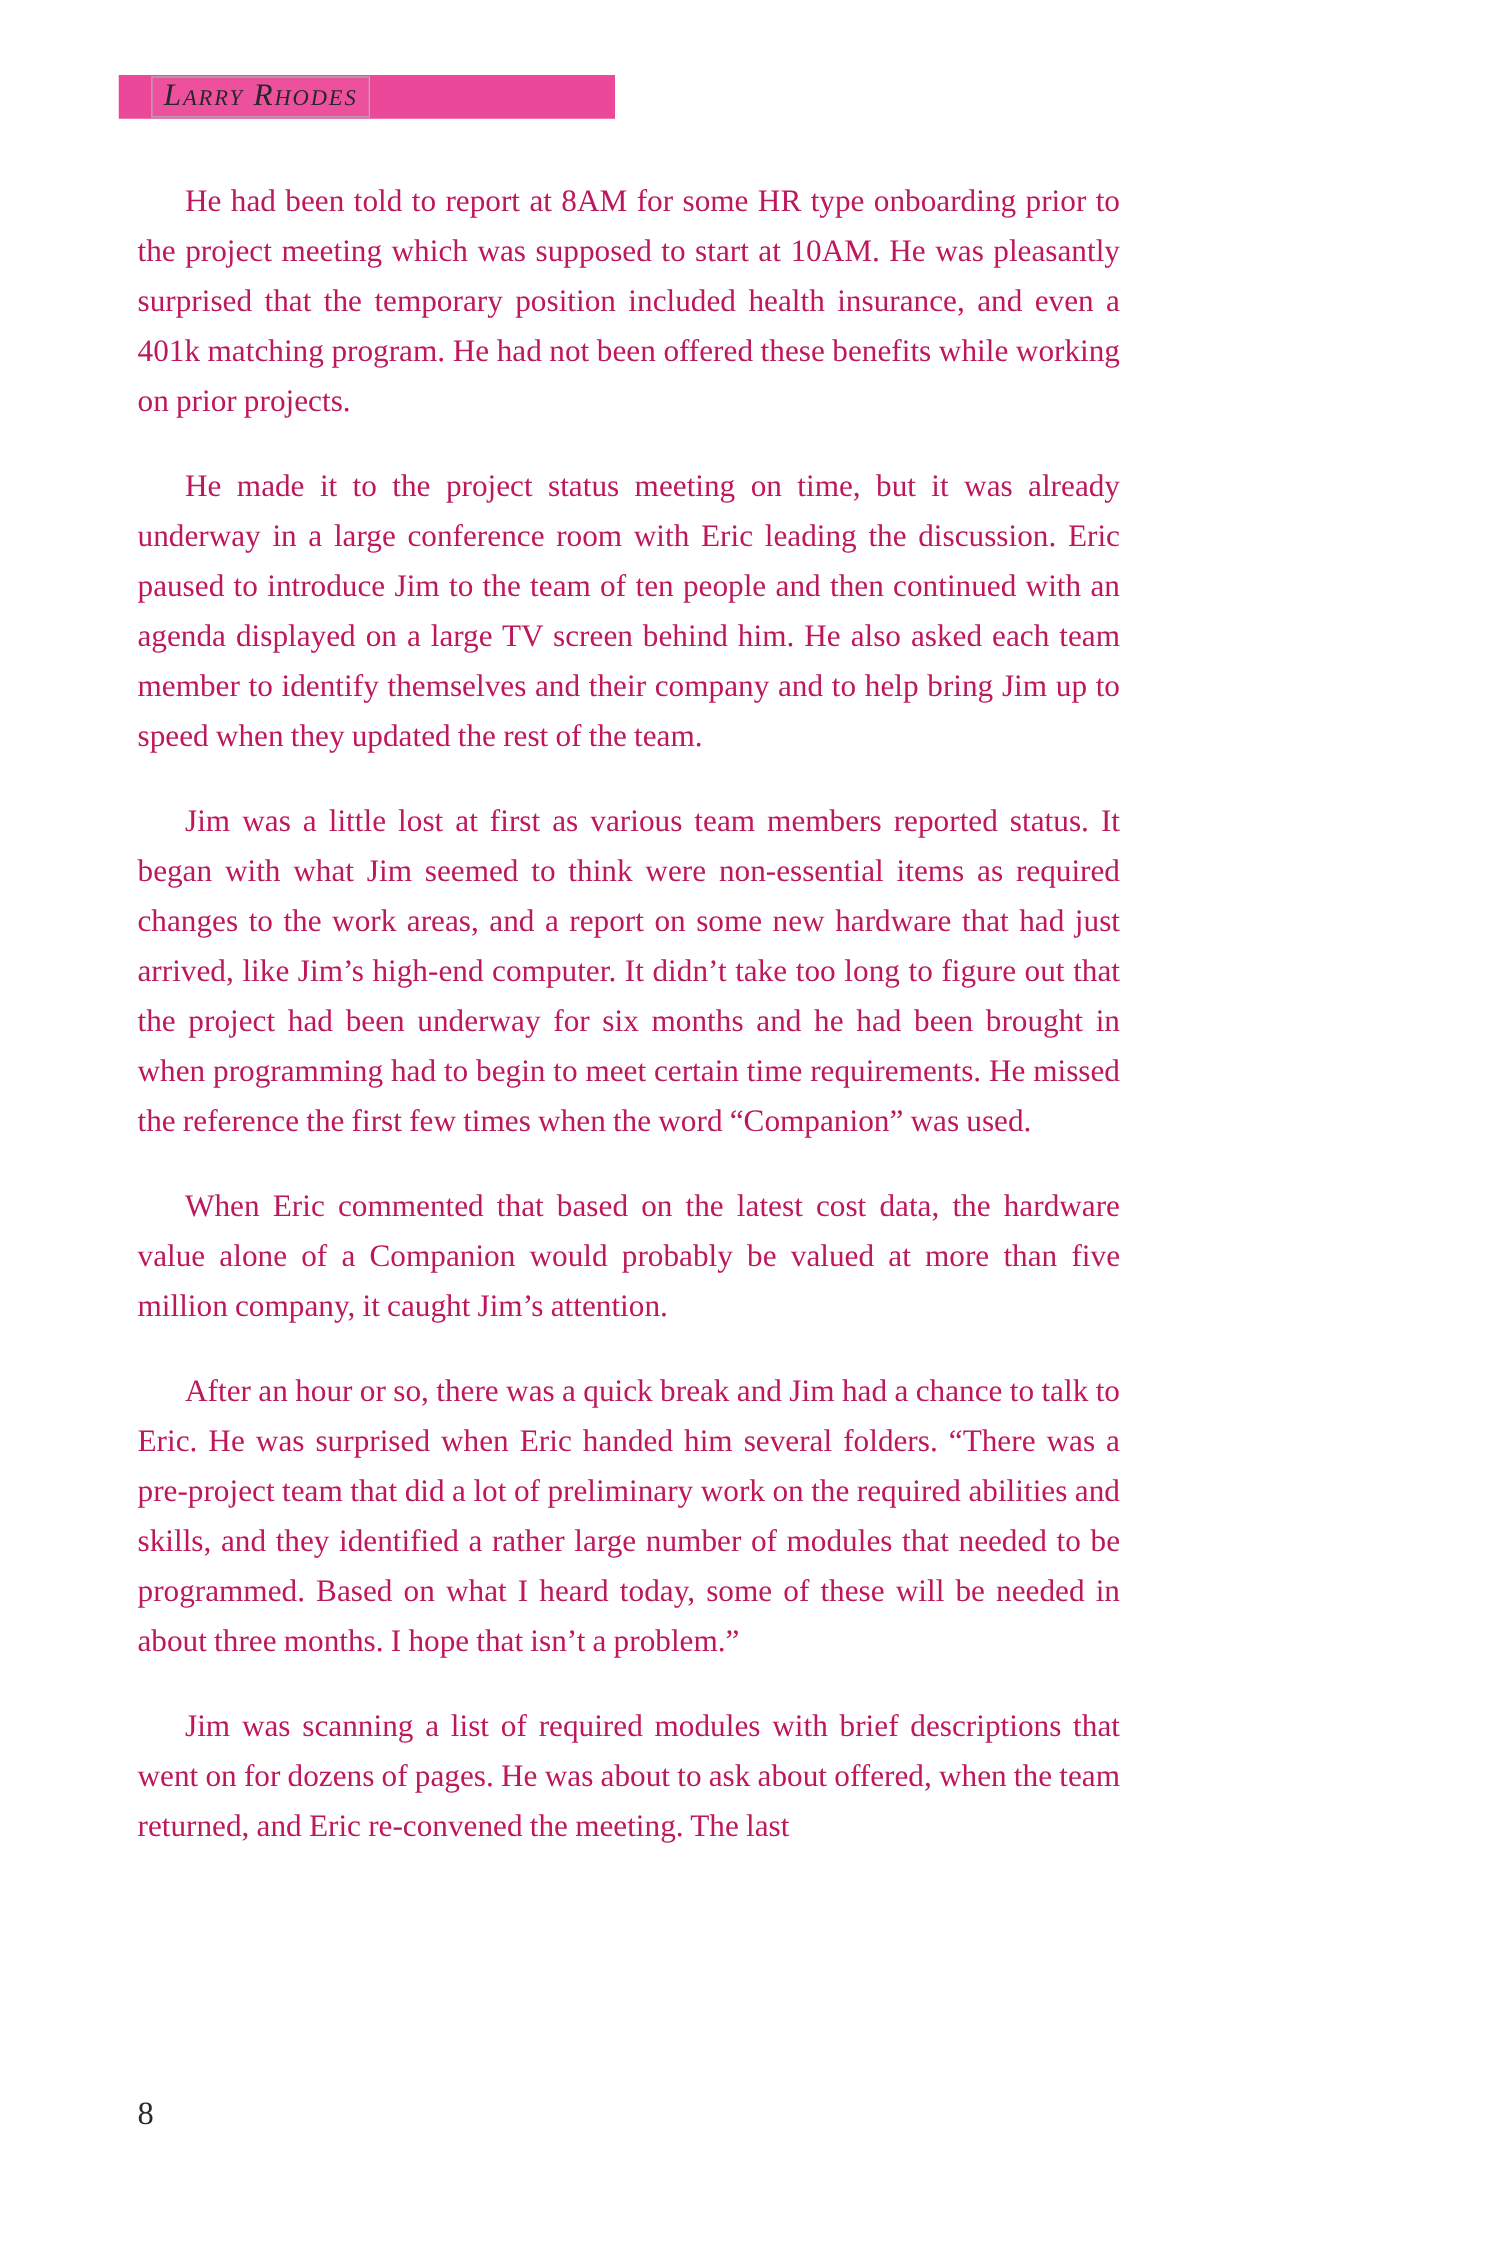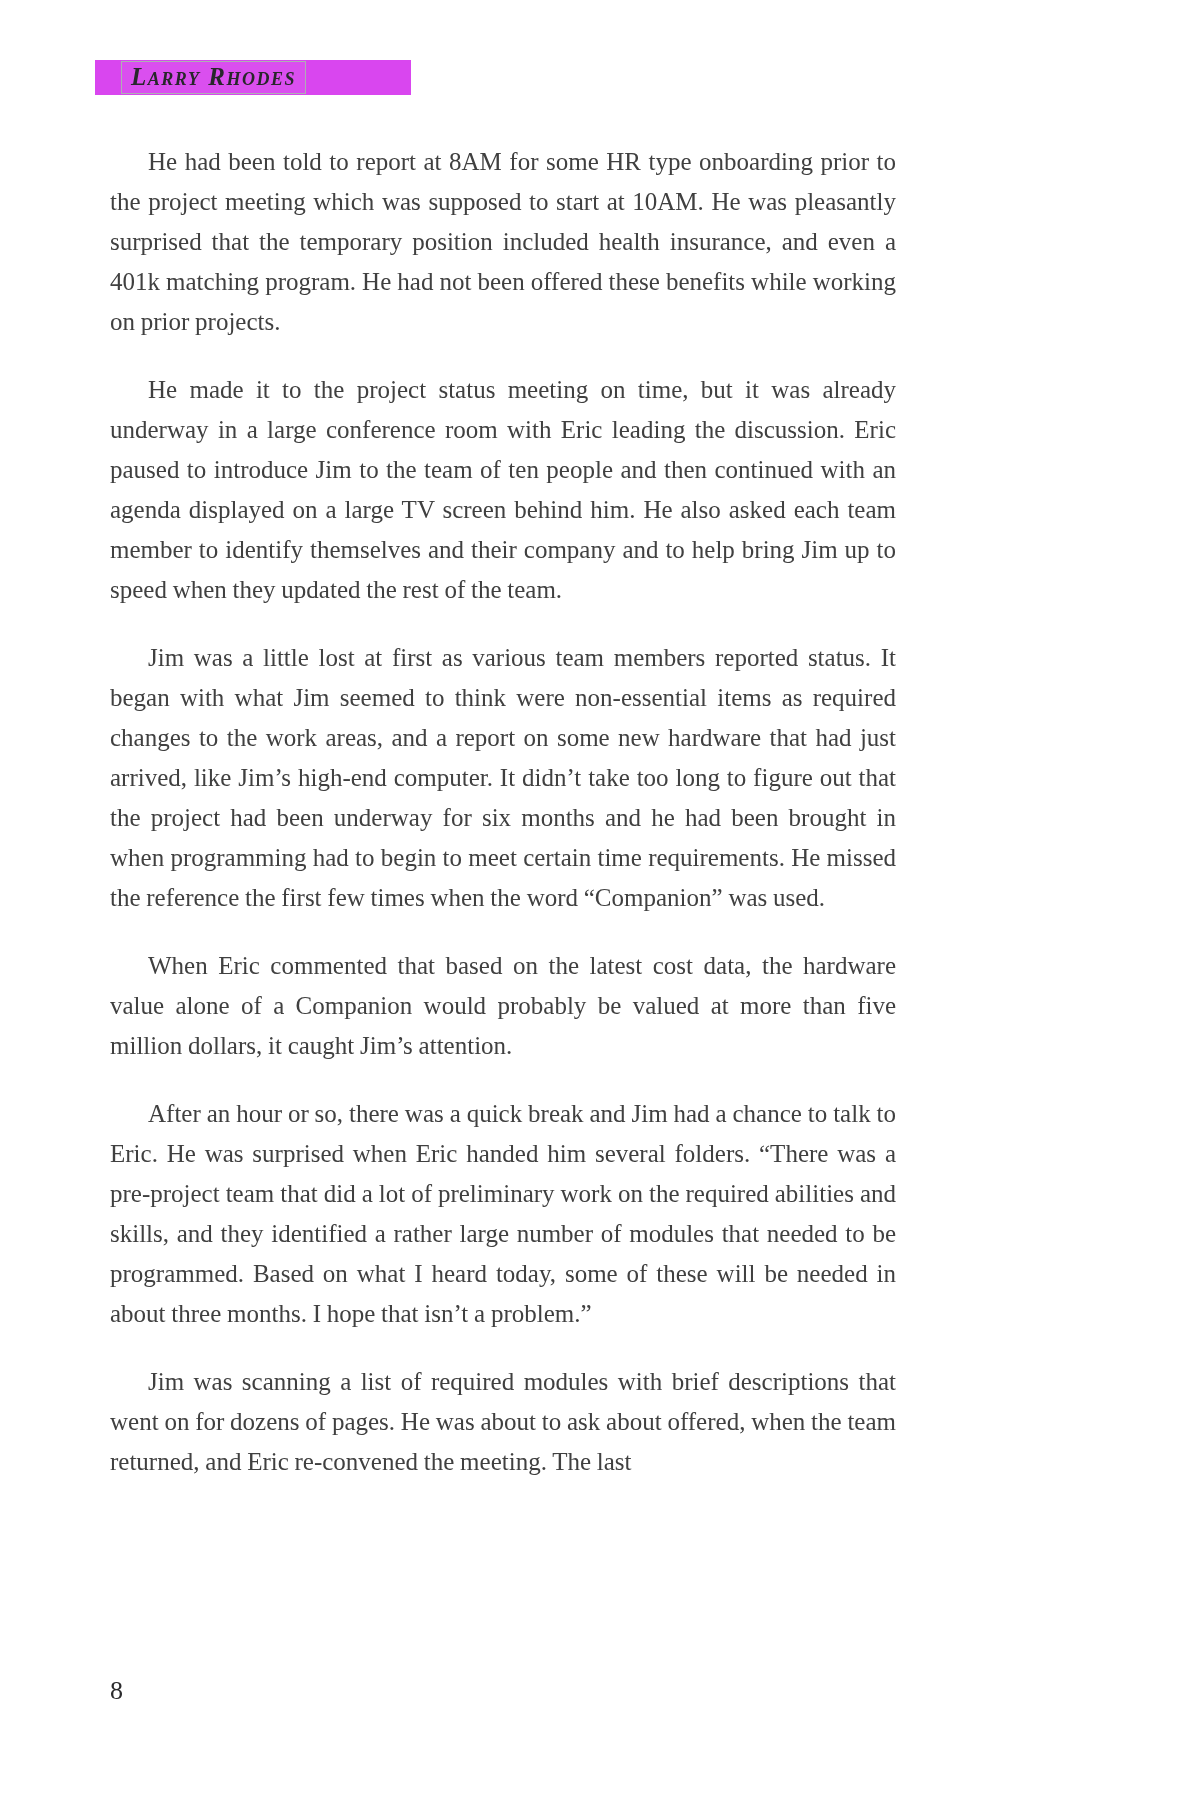--- a/index.html
+++ b/index.html
@@ -14,26 +14,25 @@
     background: #ffffff;
     overflow: hidden;
     font-family: "Liberation Serif", "DejaVu Serif", serif;
   }
 
   
   .header-bar {
     position: absolute;
     left: 95px;
     top: 60px;
-    width: 316px;
+    width: 397px;
     height: 35px;
-    background: #d946ef;
+    background: #ec4899;
     display: flex;
     align-items: center;
-    font-weight: bold;
   }
   .header-frame {
     margin-left: 26px;
     border: 1px solid #aeb0b3;
     background: rgba(255, 255, 255, 0.05);
     padding: 1px 9px 2px 9px;
     display: inline-block;
   }
   .header-text {
     font-variant: small-caps;
@@ -46,21 +45,21 @@
   }
 
   
   .text-block {
     position: absolute;
     left: 110px;
     top: 142px;
     width: 786px;
     font-size: 25px;
     line-height: 40px;
-    color: #404040;
+    color: #be185d;
     text-align: justify;
   }
   .text-block p {
     margin: 0 0 28px 0;
     text-indent: 38px;
     word-spacing: -0.5px;
   }
 
   
   .page-number {
@@ -80,20 +79,20 @@
   <div class="header-bar">
     <div class="header-frame">
       <span class="header-text">Larry Rhodes</span>
     </div>
   </div>
 
   <div class="text-block">
     <p>He had been told to report at 8AM for some HR type onboarding prior to the project meeting which was supposed to start at 10AM. He was pleasantly surprised that the temporary position included health insurance, and even a 401k matching program. He had not been offered these benefits while working on prior projects.</p>
     <p>He made it to the project status meeting on time, but it was already underway in a large conference room with Eric leading the discussion. Eric paused to introduce Jim to the team of ten people and then continued with an agenda displayed on a large TV screen behind him. He also asked each team member to identify themselves and their company and to help bring Jim up to speed when they updated the rest of the team.</p>
     <p>Jim was a little lost at first as various team members reported status. It began with what Jim seemed to think were non-essential items as required changes to the work areas, and a report on some new hardware that had just arrived, like Jim’s high-end computer. It didn’t take too long to figure out that the project had been underway for six months and he had been brought in when programming had to begin to meet certain time requirements. He missed the reference the first few times when the word “Companion” was used.</p>
-    <p>When Eric commented that based on the latest cost data, the hardware value alone of a Companion would probably be valued at more than five million dollars, it caught Jim’s attention.</p>
+    <p>When Eric commented that based on the latest cost data, the hardware value alone of a Companion would probably be valued at more than five million company, it caught Jim’s attention.</p>
     <p>After an hour or so, there was a quick break and Jim had a chance to talk to Eric. He was surprised when Eric handed him several folders. “There was a pre-project team that did a lot of preliminary work on the required abilities and skills, and they identified a rather large number of modules that needed to be programmed. Based on what I heard today, some of these will be needed in about three months. I hope that isn’t a problem.”</p>
     <p>Jim was scanning a list of required modules with brief descriptions that went on for dozens of pages. He was about to ask about offered, when the team returned, and Eric re-convened the meeting. The last</p>
   </div>
 
   <div class="page-number">8</div>
 
 </div>
 
 </body></html>

